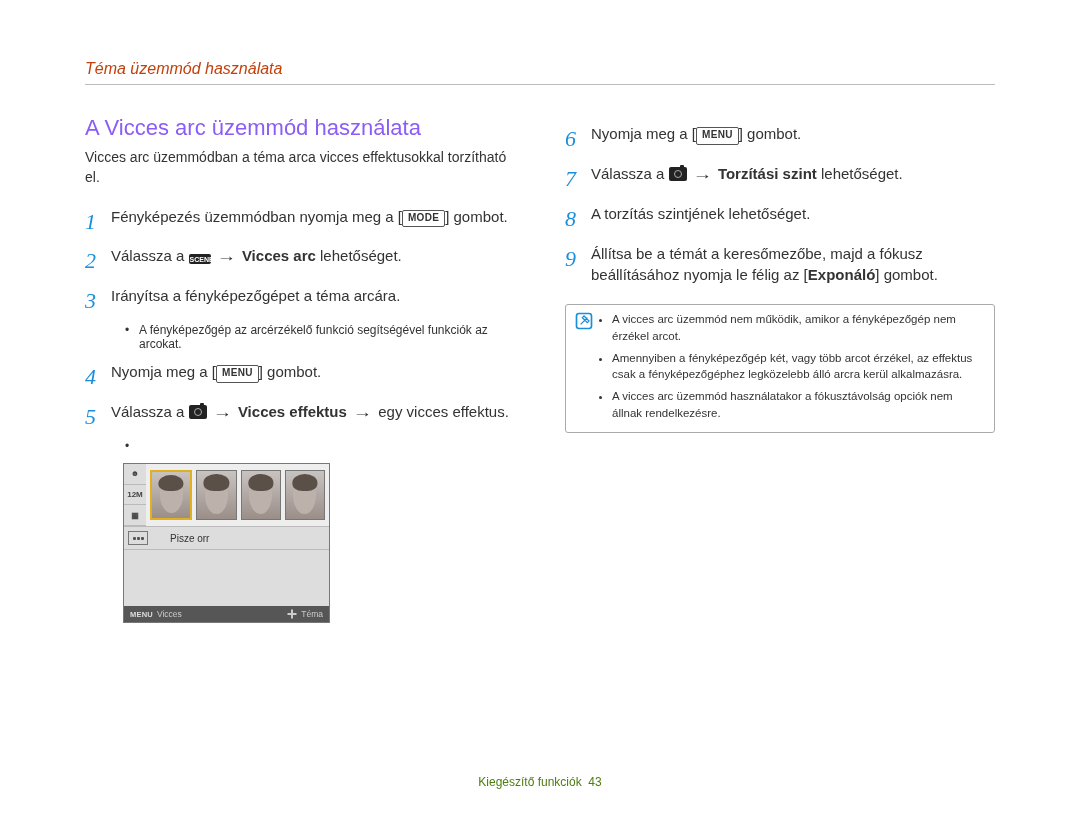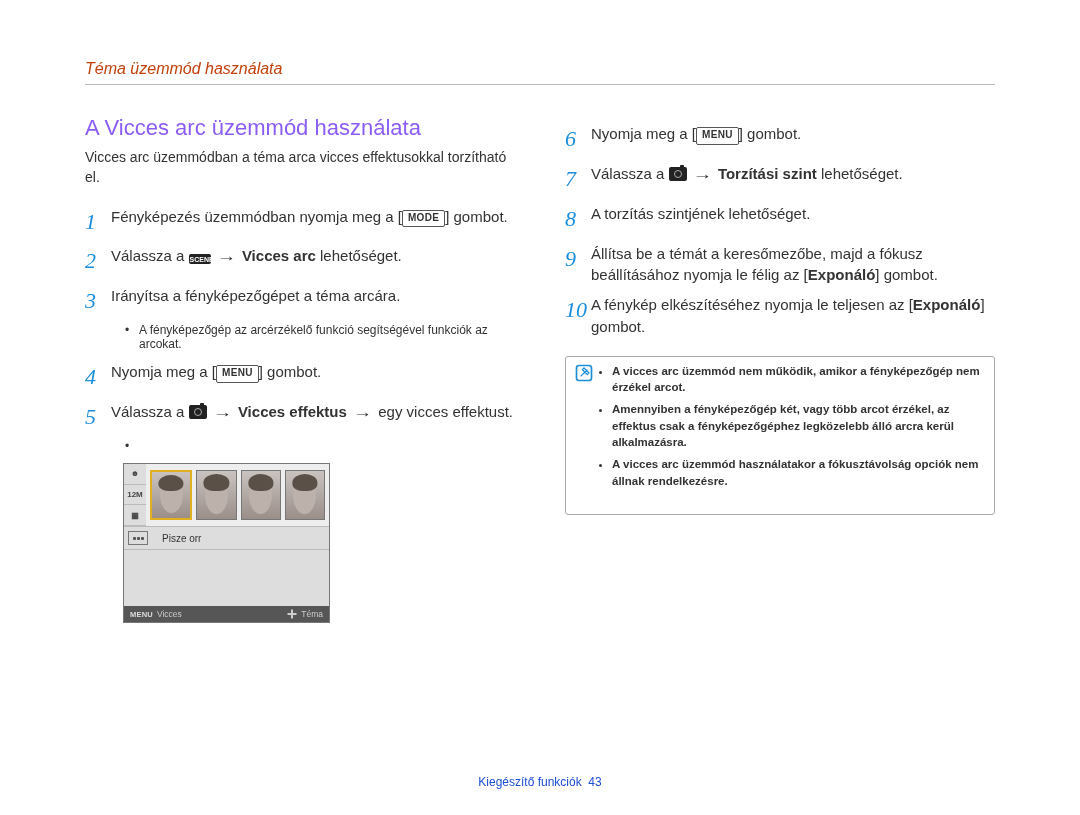--- a/index.html
+++ b/index.html
@@ -13,49 +13,49 @@
   .num{flex:0 0 26px;font-family:'Times New Roman',serif;font-style:italic;font-size:22px;color:#1a8edb;text-align:left;padding-top:0px;}
   .txt{flex:1;}
   .sub{font-size:12px;margin:4px 0 10px 40px;display:flex;}
   .sub .dot{flex:0 0 14px;}
   .thin-arrow{display:inline-block;margin:0 4px;transform:scaleX(1.3);}
   .btn-glyph{display:inline-block;border:1px solid #555;border-radius:2px;padding:0 5px 1px 5px;font-size:10px;font-weight:700;letter-spacing:0.3px;vertical-align:1px;}
   .icon-scene{display:inline-block;background:#222;color:#fff;font-size:7px;font-weight:700;padding:2px 1px 1px 1px;border-radius:2px;width:20px;text-align:center;vertical-align:-1px;line-height:1;}
   .icon-cam{display:inline-block;width:18px;height:14px;background:#222;border-radius:2px;position:relative;vertical-align:-2px;}
   .icon-cam:before{content:"";position:absolute;top:3px;left:5px;width:6px;height:6px;border:1px solid #aaa;border-radius:50%;}
   .icon-cam:after{content:"";position:absolute;top:-2px;left:11px;width:4px;height:3px;background:#222;border-radius:1px 1px 0 0;}
-  .notebox{display:flex;border:1px solid #aaa;border-radius:3px;padding:6px 10px 20px 8px;margin-top:18px;font-weight:bold;}
+  .notebox{display:flex;border:1px solid #aaa;border-radius:3px;padding:6px 10px 6px 8px;margin-top:18px;}
   .notebox .noteicon{flex:0 0 24px;color:#1a8edb;}
   .noteicon svg{width:20px;height:20px;}
   .notebox ul{margin:0;padding:0 0 0 14px;font-size:11.5px;line-height:1.45;}
   .notebox li{margin-bottom:5px;}
 
   
   .lcd{width:205px;margin:6px 0 0 38px;border:1px solid #777;background:#f5f5f5;font-size:10px;}
   .lcd-body{display:flex;height:62px;}
   .lcd-side{width:22px;background:#ddd;display:flex;flex-direction:column;}
   .lcd-side div{flex:1;border-bottom:1px solid #bbb;display:flex;align-items:center;justify-content:center;font-size:8px;color:#444;font-weight:700;}
   .lcd-strip{flex:1;padding:6px 4px;background:#eee;display:flex;gap:4px;}
   .thumb{flex:1;background:linear-gradient(180deg,#c9c3c0 0%,#9a8e88 100%);border:1px solid #777;position:relative;display:flex;align-items:center;justify-content:center;}
   .thumb:first-child{border:2px solid #e0b020;}
   .face{width:60%;height:80%;background:#bdb2ab;border-radius:40% 40% 50% 50%;position:relative;}
   .face:before{content:"";position:absolute;top:-2px;left:50%;transform:translateX(-50%);width:110%;height:45%;background:#5a5048;border-radius:50% 50% 40% 40%;}
-  .lcd-cap{display:flex;align-items:center;gap:14px;background:#ddd;border-top:1px solid #bbb;padding:2px 4px;height:18px;}
+  .lcd-cap{display:flex;align-items:center;gap:22px;background:#ddd;border-top:1px solid #bbb;padding:2px 4px;height:18px;}
   .lcd-cap .kicon{width:18px;height:12px;border:1px solid #777;display:flex;align-items:center;justify-content:center;}
   .lcd-cap .kicon span{display:block;width:3px;height:3px;background:#555;border-radius:1px;margin:0 0.5px;}
   .lcd-blank{height:56px;background:#ddd;border-top:1px solid #bbb;}
   .lcd-foot{display:flex;justify-content:space-between;align-items:center;background:#565656;color:#ccc;font-size:8.5px;padding:3px 6px;}
   .lcd-foot .lg{display:flex;align-items:center;gap:4px;}
   .lcd-foot .mg{font-weight:700;color:#ddd;font-size:7.5px;letter-spacing:.2px;}
   .navdot{width:10px;height:10px;position:relative;}
   .navdot:before,.navdot:after{content:"";position:absolute;top:50%;left:50%;transform:translate(-50%,-50%);}
   .navdot:before{width:2px;height:9px;background:#ccc;}
   .navdot:after{width:9px;height:2px;background:#ccc;}
 
-  .footer{position:absolute;bottom:26px;left:0;right:0;text-align:center;font-size:12px;color:#1d4ed8;}
+  .footer{position:absolute;bottom:26px;left:0;right:0;text-align:center;font-size:12px;color:#4d7c0f;}
   b{font-weight:700;}
 </style>
 </head>
 <body>
 
 <div class="page">
 
   <div class="hdr">Téma üzemmód használata</div>
 
   <div class="cols">
@@ -98,21 +98,21 @@
       </div>
 
       <div class="step">
         <div class="num">5</div>
         <div class="txt">
           <span>Válassza a </span>
           <span class="icon-cam"></span>
           <span class="thin-arrow">→</span>
           <b>Vicces effektus</b>
           <span class="thin-arrow">→</span>
-          <span>egy vicces effektust.</span>
+          <span>egy vicces effektus.</span>
         </div>
       </div>
       <div class="sub">
         <div class="dot">•</div>
       </div>
 
       <div class="lcd">
         <div class="lcd-body">
           <div class="lcd-side">
             <div>☻</div>
@@ -180,26 +180,20 @@
         <div class="txt">A torzítás szintjének lehetőséget.</div>
       </div>
 
       <div class="step">
         <div class="num">9</div>
         <div class="txt">
           <span>Állítsa be a témát a keresőmezőbe, majd a fókusz beállításához nyomja le félig az [</span><b>Exponáló</b><span>] gombot.</span>
         </div>
       </div>
 
-      <div class="step">
-        <div class="num">10</div>
-        <div class="txt">
-          <span>A fénykép elkészítéséhez nyomja le teljesen az [</span><b>Exponáló</b><span>] gombot.</span>
-        </div>
-      </div>
 
       <div class="notebox">
         <div class="noteicon">
           <svg viewBox="0 0 24 24" fill="none" stroke="#1a8edb" stroke-width="2">
               <rect x="3" y="3" width="18" height="18" rx="3"></rect>
               <path d="M8 16l8-8M12 6l6 6-2 2-6-6z" stroke-width="1.5"></path>
             </svg>
         </div>
         <ul>
           <li>A vicces arc üzemmód nem működik, amikor a fényképezőgép nem érzékel arcot.</li>

